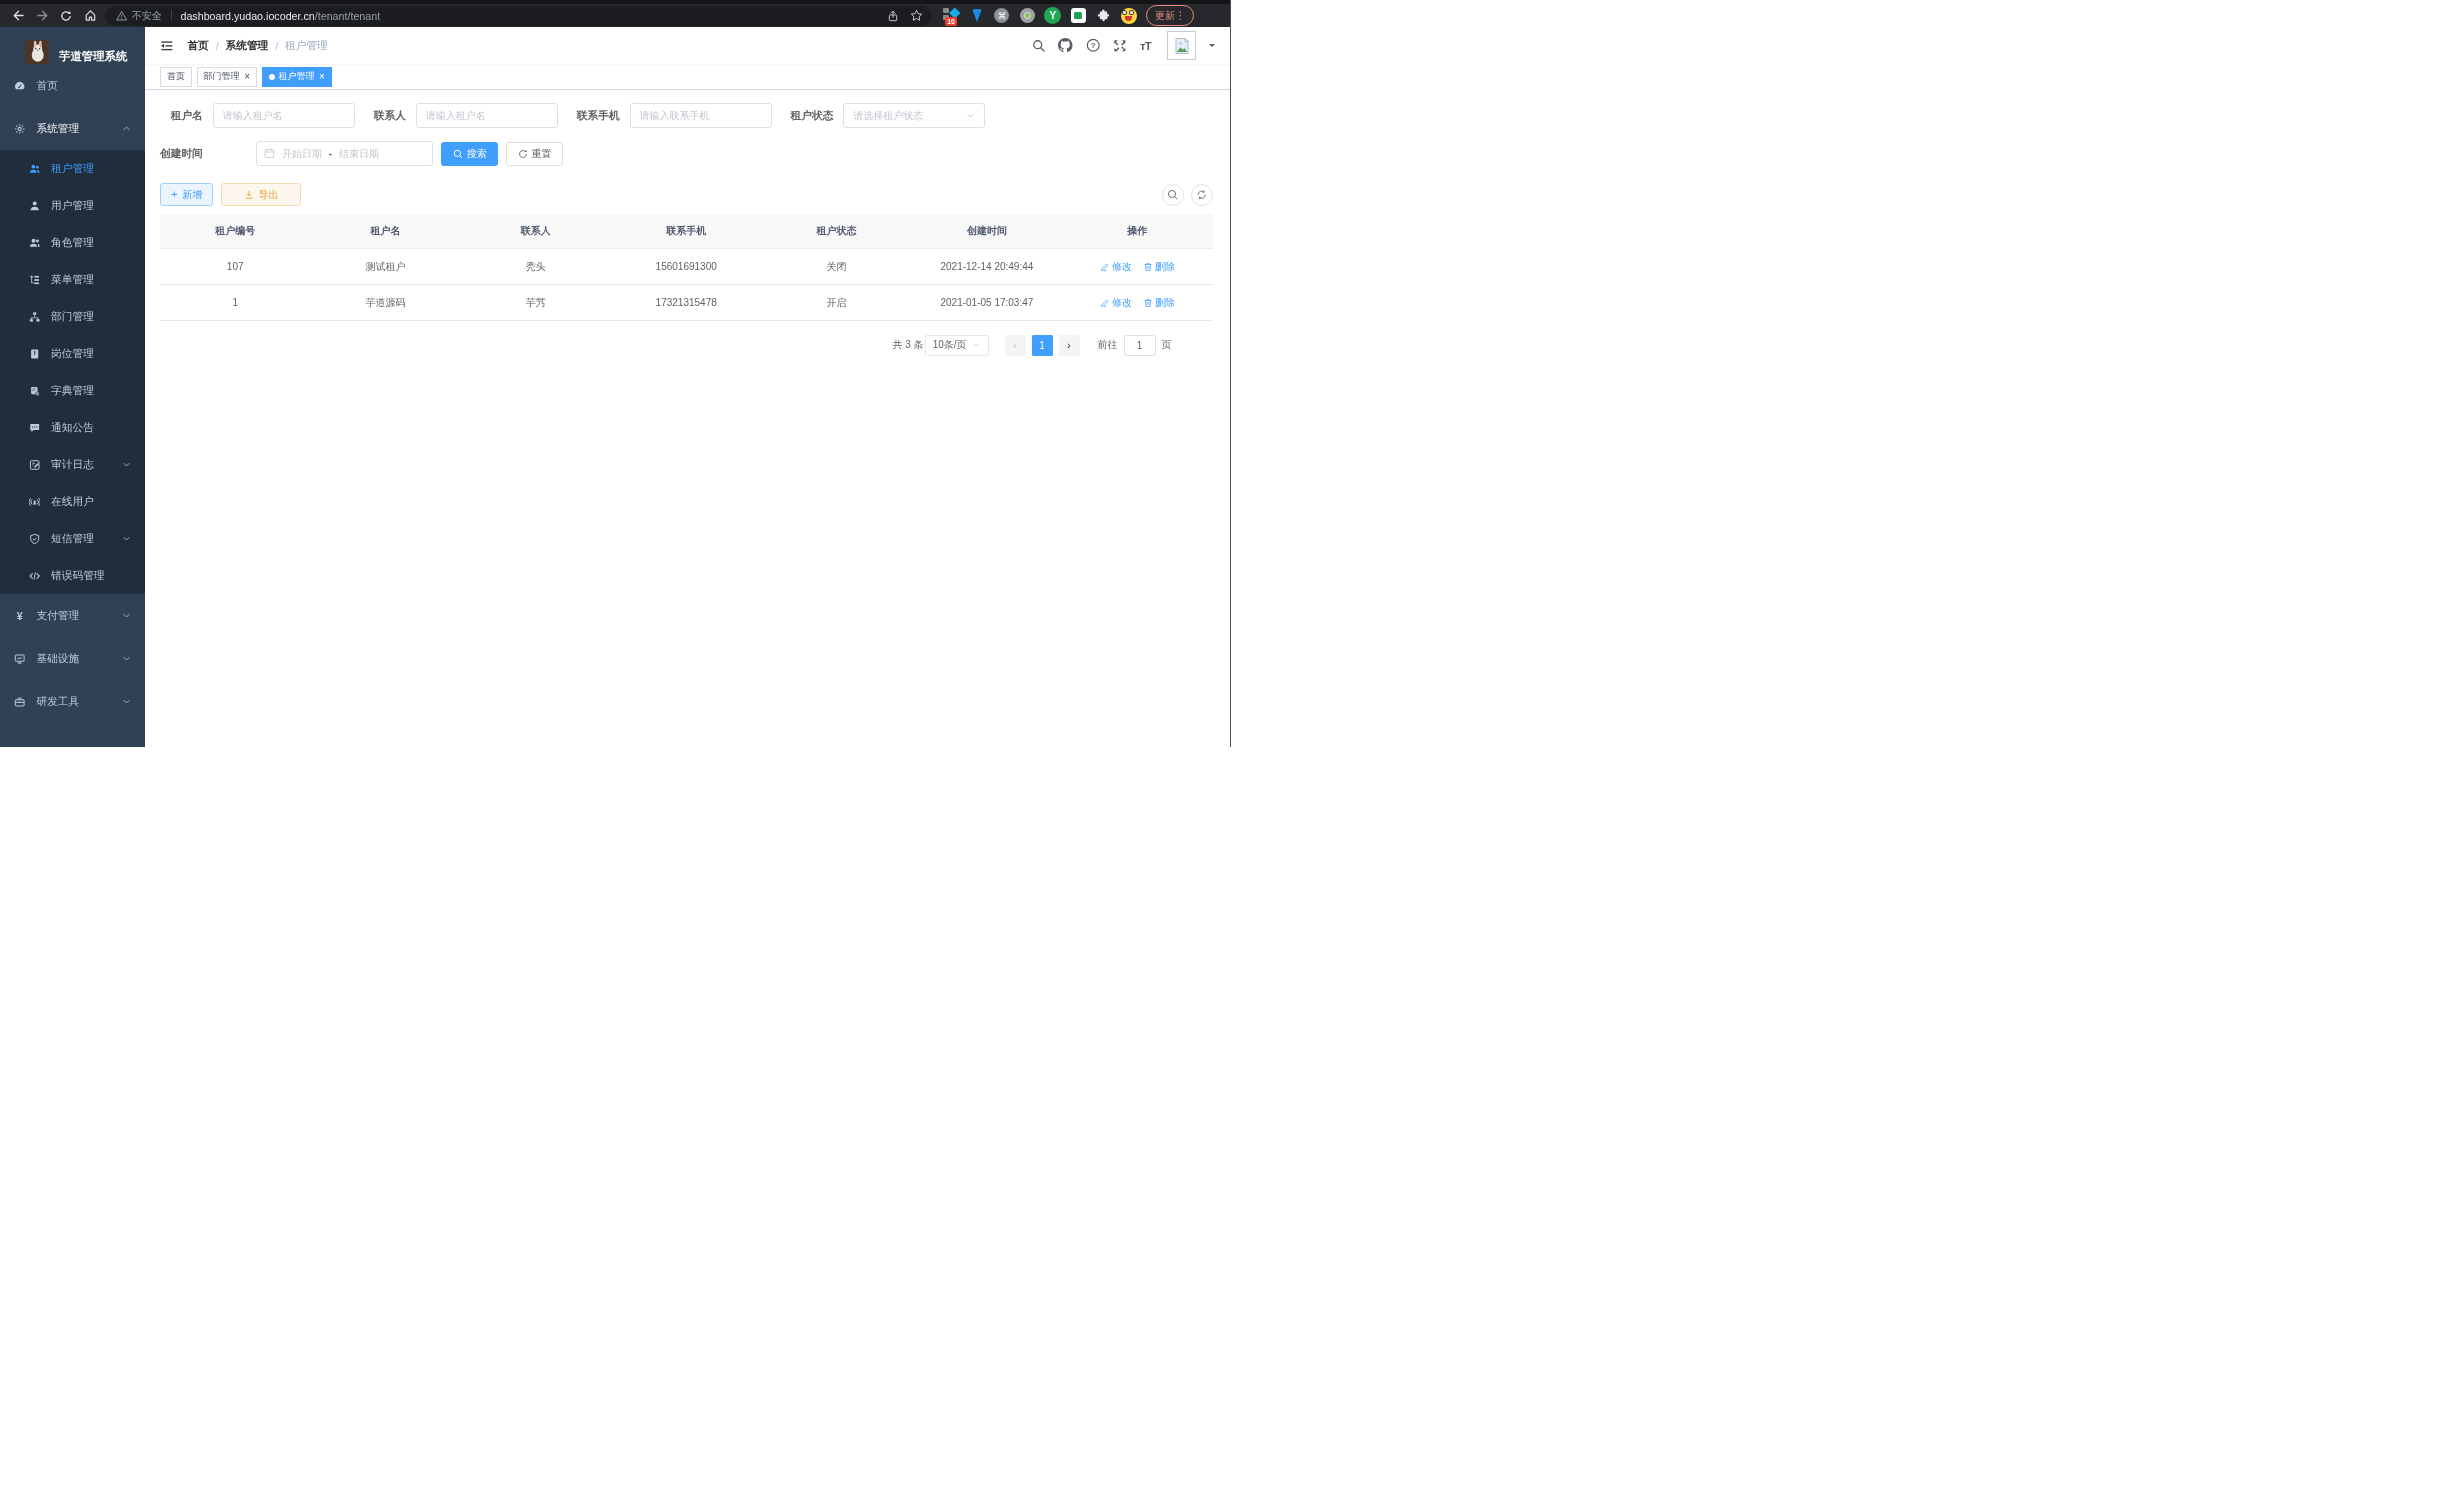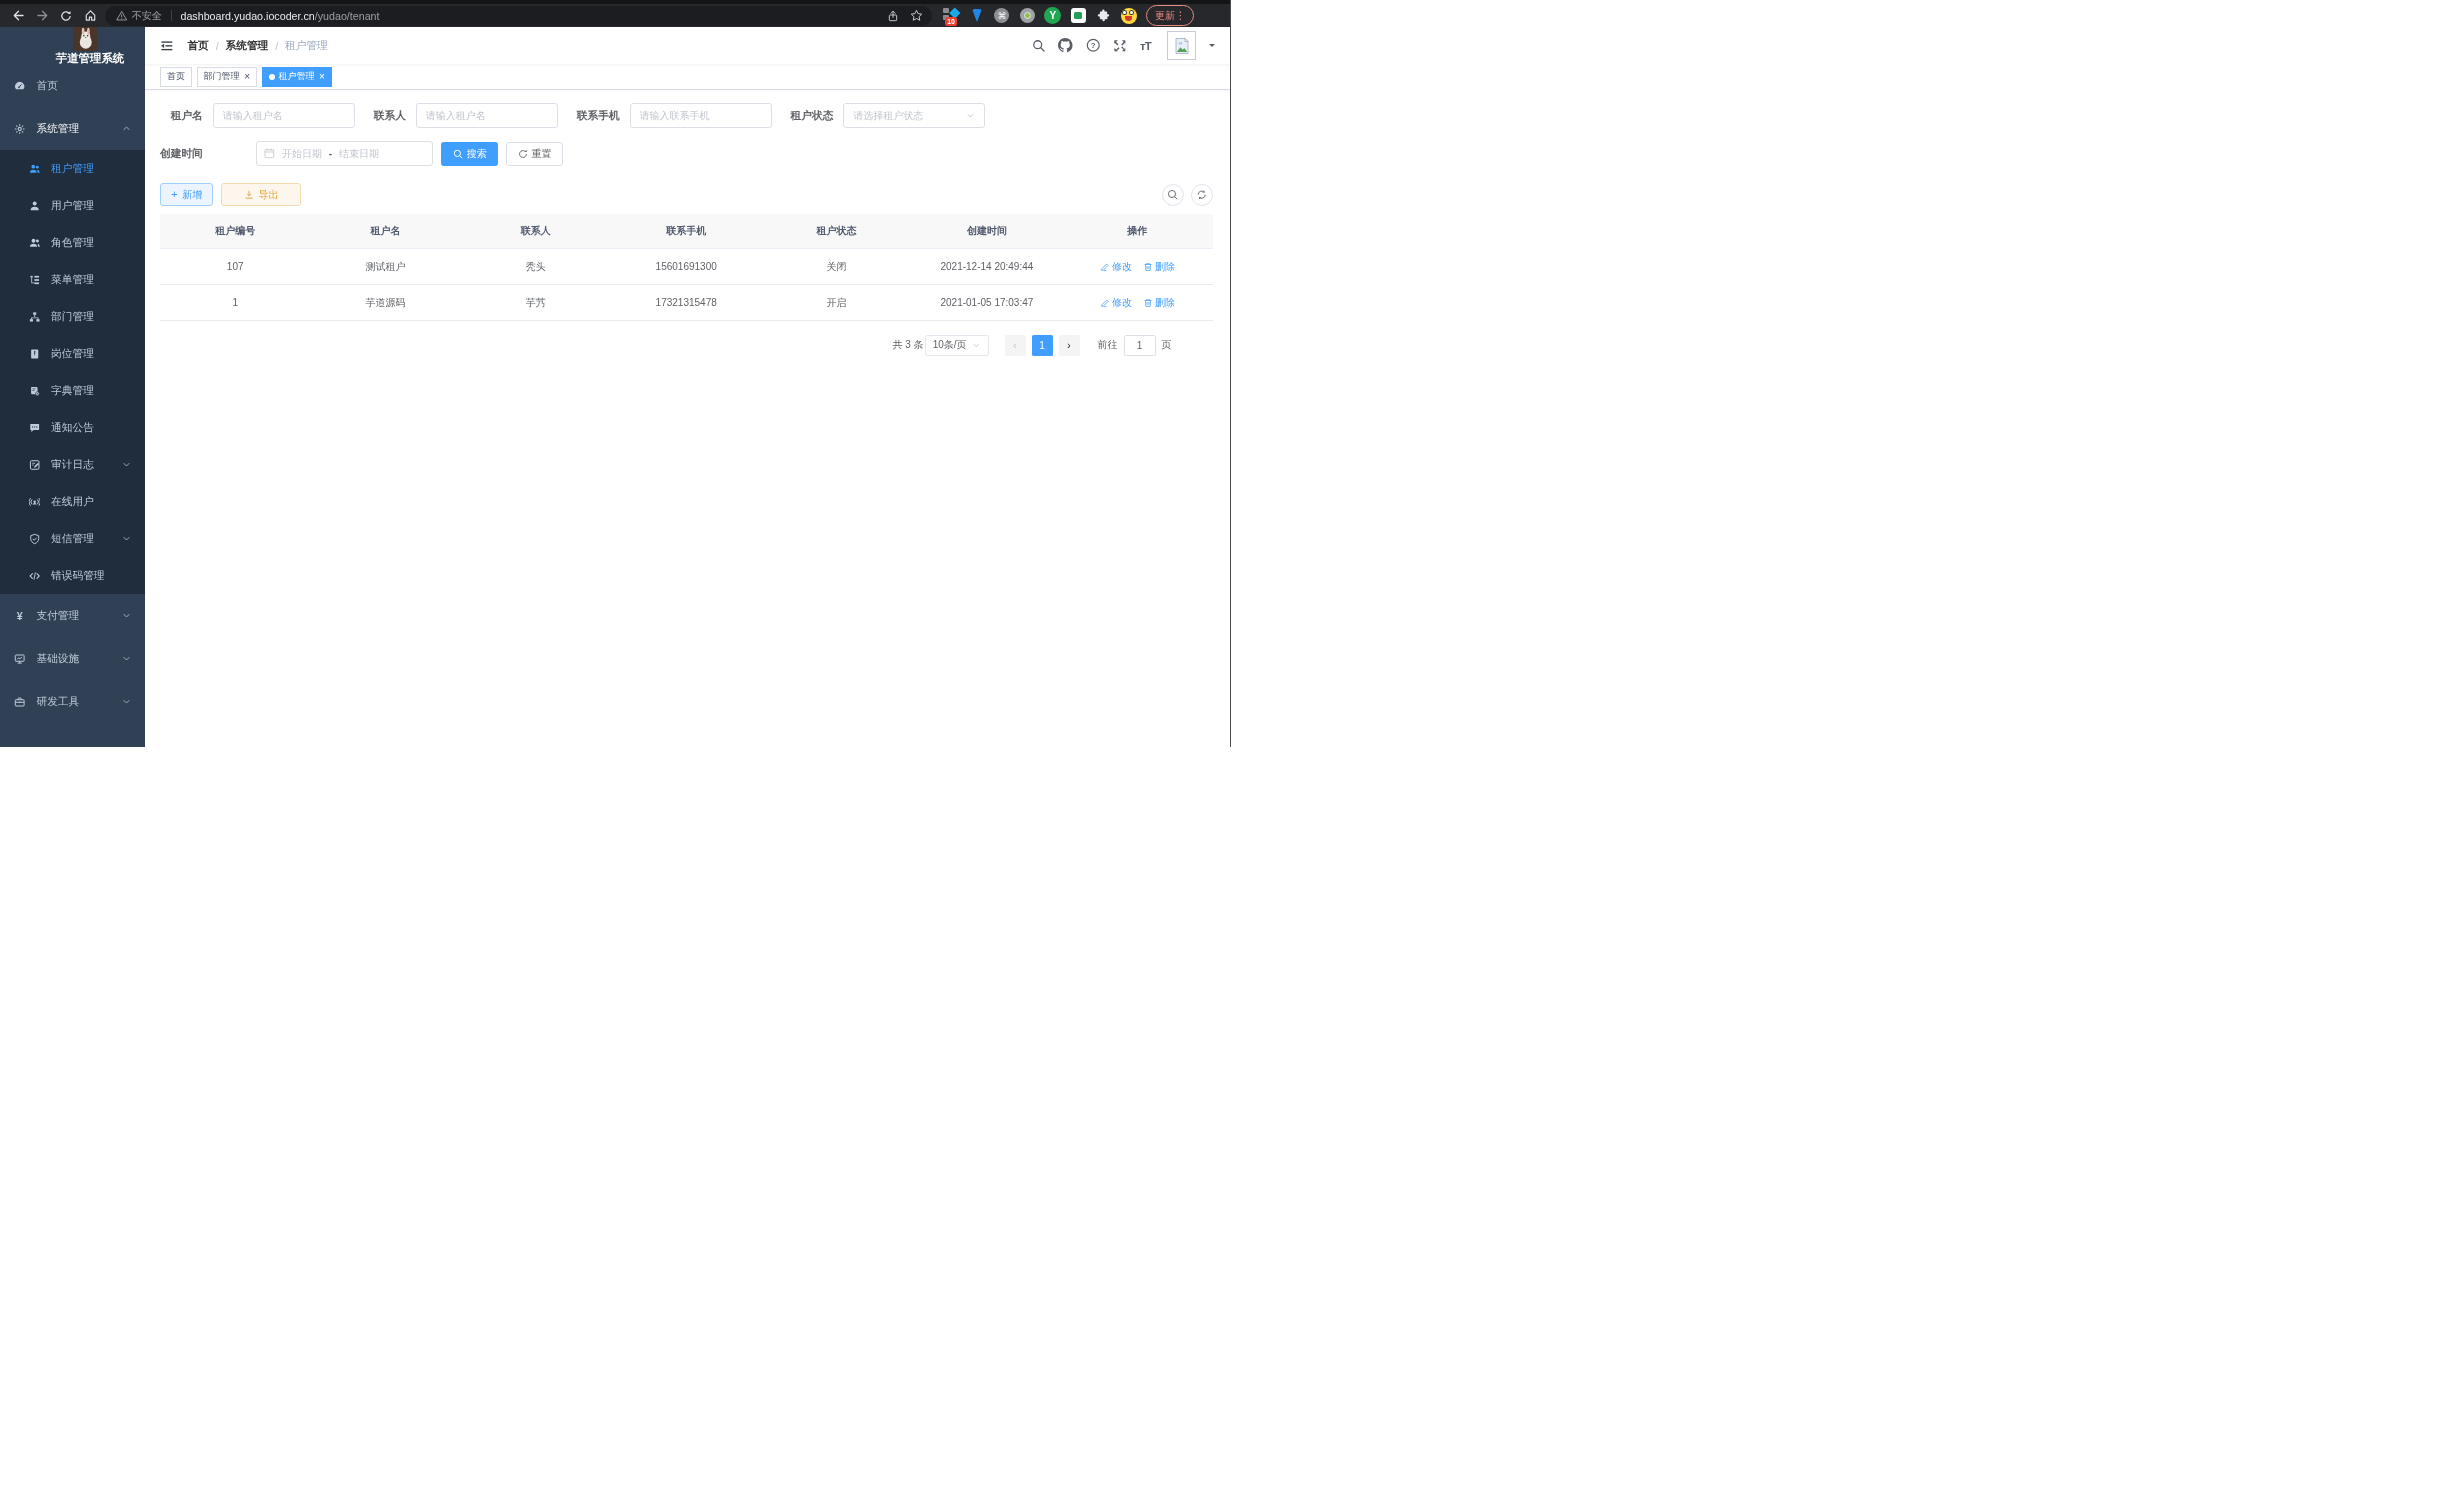--- a/index.html
+++ b/index.html
@@ -38,21 +38,21 @@
   .ext .emoji .e1 { left:1.5px; } .ext .emoji .e2 { left:8.4px; }
   .ext .emoji .m { position:absolute; width:6.9px; height:5.3px; background:#d5382f; border-radius:0 0 6px 6px; left:3.8px; top:8.4px; }
   .update-pill { margin-left:9px; display:flex; align-items:center; height:20.6px; border:1.5px solid #e98b82; border-radius:11.4px; color:#e98b82; font-size:10px; padding:0 7.6px; white-space:nowrap; }
   .update-pill .dots { letter-spacing:0; font-size:10.7px; }
 
   
   .app { display:flex; height:720px; }
 
   
   .sidebar { width:145px; background:#304156; flex:none; overflow:hidden; }
-  .logo-row { height:37px; display:flex; align-items:center; padding-left:25px;flex-direction:column; }
+  .logo-row { height:37px; display:flex; align-items:flex-end; padding-left:25px; }
   .logo-img { width:24px; height:24px; border-radius:2.3px; overflow:hidden; flex:none; }
   .logo-title { color:#fff; font-size:11.4px; font-weight:bold; margin-left:10px; white-space:nowrap; }
   .menu-item { display:flex; align-items:center; height:43px; padding-left:13.7px; color:#bfcbd9; cursor:pointer; position:relative; }
   .menu-item .mi-icon { width:11.4px; height:11.4px; display:flex; align-items:center; justify-content:center; color:#bfcbd9; flex:none; }
   .menu-item .mi-label { font-size:10.7px; margin-left:11.4px; white-space:nowrap; }
   .menu-item .mi-arrow { position:absolute; right:14.5px; color:#aab4c2; display:flex; }
   .menu-item.parent-open .mi-label { color:#f4f4f5; }
   .submenu { background:#1f2d3d; }
   .submenu .menu-item { height:37px; padding-left:29px; }
   .submenu .menu-item .mi-label { margin-left:10.7px; }
@@ -153,21 +153,21 @@
     <div class="omnibox">
       <span style="display:flex;">
         <svg width="11.4" height="11.4" viewBox="0 0 16 16">
             <path d="M8 2L15 14H1z" fill="none" stroke="currentColor" stroke-width="1.3" stroke-linejoin="round"></path>
             <rect x="7.35" y="6.2" width="1.3" height="3.8" fill="currentColor"></rect>
             <rect x="7.35" y="11" width="1.3" height="1.3" fill="currentColor"></rect>
           </svg>
       </span>
       <span class="omni-sec">不安全</span>
       <span class="omni-sep"></span>
-      <span class="omni-url"><span class="host">dashboard.yudao.iocoder.cn</span><span class="path">/yudao/tenant</span></span>
+      <span class="omni-url"><span class="host">dashboard.yudao.iocoder.cn</span><span class="path">/tenant/tenant</span></span>
       <span class="omni-right">
         <span style="display:flex;">
           <svg width="12" height="12" viewBox="0 0 18 18">
               <rect x="3.5" y="7.5" width="11" height="8.5" rx="1.2" fill="none" stroke="currentColor" stroke-width="1.4"></rect>
               <path d="M9 11V2M5.8 5L9 1.8 12.2 5" fill="none" stroke="currentColor" stroke-width="1.4" stroke-linecap="round"></path>
             </svg>
         </span>
         <span style="display:flex;">
           <svg width="13" height="13" viewBox="0 0 18 18">
               <path d="M9 1.8l2.2 4.6 5 .7-3.6 3.5.9 5-4.5-2.4-4.5 2.4.9-5L1.8 7.1l5-.7z" fill="none" stroke="currentColor" stroke-width="1.3" stroke-linejoin="round"></path>

